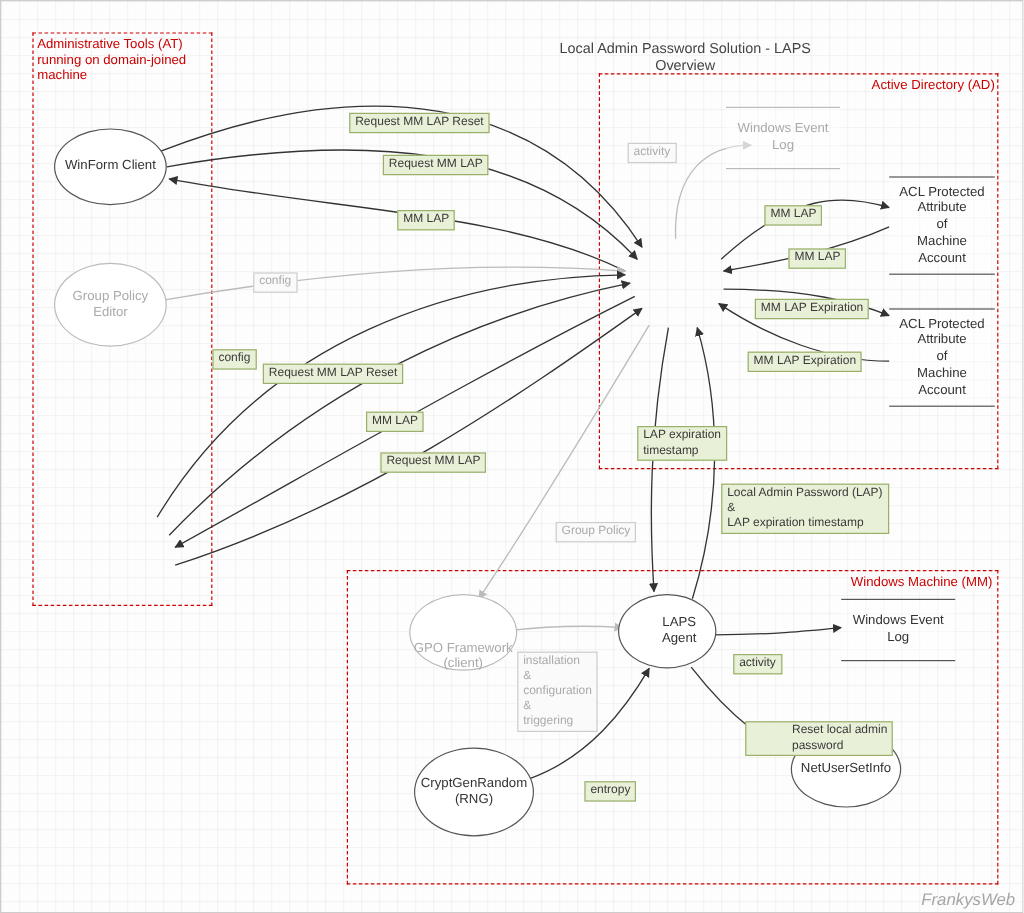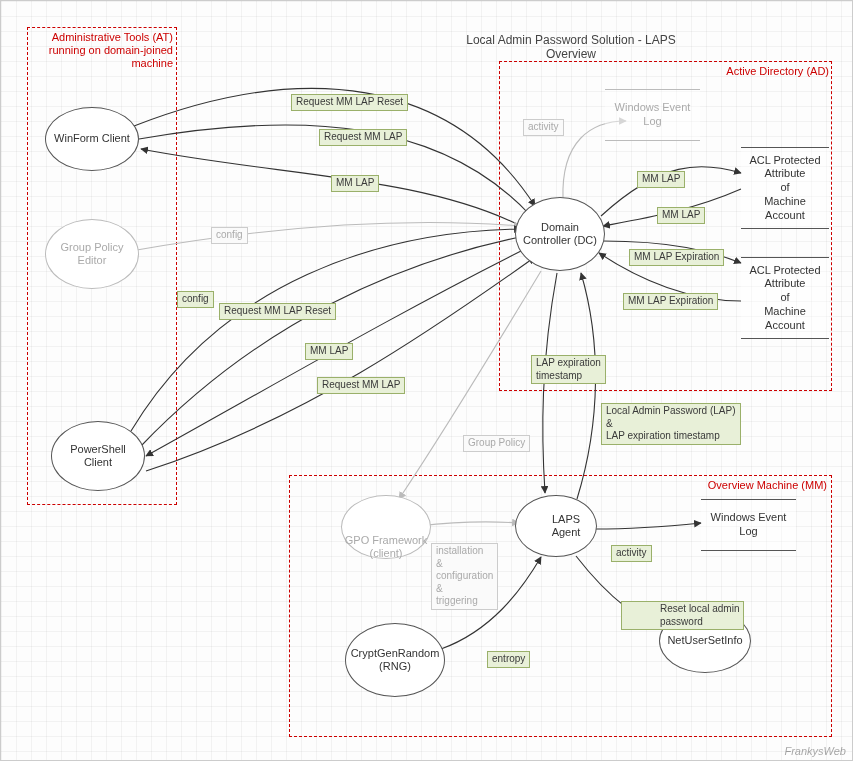--- a/index.html
+++ b/index.html
@@ -31,21 +31,21 @@
   }
   .group {
     position: absolute;
     border: 1.5px dashed #cc0000;
     box-sizing: border-box;
   }
   .group-label {
     position: absolute;
     font-size: 11px;
     color: #cc0000;
-    text-align: right;
+    text-align: left;
     line-height: 1.2;
   }
   .node {
     position: absolute;
     border: 1.2px solid #555;
     border-radius: 50%;
     background: #fff;
     display: flex;
     align-items: center;
     justify-content: center;
@@ -97,21 +97,21 @@
   svg.edges {
     position: absolute;
     left: 0; top: 0;
     width: 853px; height: 761px;
     pointer-events: none;
   }
   .watermark {
     position: absolute;
     right: 6px;
     bottom: 3px;
-    font-size: 11px;
+    font-size: 14px;
     color: rgba(0,0,0,0.35);
     font-style: italic;
   }
 </style>
 </head>
 <body>
 
 <div class="diagram">
 
   <div class="title" style="left:440px; top:32px; width:260px; white-space:pre-line;">Local Admin Password Solution - LAPS
@@ -119,21 +119,21 @@
 
   <div class="group" style="left:26px; top:26px; width:150px; height:478px;"></div>
   <div class="group-label" style="left:30px; top:30px; width:142px; white-space:pre-line;">Administrative Tools (AT)
 running on domain-joined
 machine</div>
 
   <div class="group" style="left:498px; top:60px; width:333px; height:330px;"></div>
   <div class="group-label" style="left:716px; top:64px; width:112px; text-align:right;">Active Directory (AD)</div>
 
   <div class="group" style="left:288px; top:474px; width:543px; height:262px;"></div>
-  <div class="group-label" style="left:688px; top:478px; width:138px; text-align:right;">Overview Machine (MM)</div>
+  <div class="group-label" style="left:688px; top:478px; width:138px; text-align:right;">Windows Machine (MM)</div>
 
   <svg class="edges">
     <defs>
       <marker id="ah" viewBox="0 0 10 10" refX="9" refY="5" markerWidth="7" markerHeight="7" orient="auto-start-reverse">
         <path d="M0,0 L10,5 L0,10 z" fill="#333"></path>
       </marker>
       <marker id="ahf" viewBox="0 0 10 10" refX="9" refY="5" markerWidth="7" markerHeight="7" orient="auto-start-reverse">
         <path d="M0,0 L10,5 L0,10 z" fill="#bbb"></path>
       </marker>
     </defs>
@@ -176,29 +176,21 @@
 
   <div class="node" style="left:44px;  top:106px; width:94px; height:64px;">
       <span style="white-space:pre-line;">WinForm Client</span>
     </div>
 
   <div class="node faded" style="left:44px;  top:218px; width:94px; height:70px;">
       <span style="white-space:pre-line;">Group Policy
 Editor</span>
     </div>
 
-  <div class="node" style="left:50px;  top:420px; width:94px; height:70px;">
-      <span style="white-space:pre-line;">PowerShell
-Client</span>
-    </div>
-
-  <div class="node" style="left:514px; top:196px; width:90px; height:74px;">
-      <span style="white-space:pre-line;">Domain
-Controller (DC)</span>
-    </div>
+
 
   <div class="node faded" style="left:340px; top:494px; width:90px; height:64px;">
       <span style="white-space:pre-line;margin-top:40px;">GPO Framework
 (client)</span>
     </div>
 
   <div class="node" style="left:514px; top:494px; width:82px; height:62px; font-weight:500;">
       <span style="white-space:pre-line;margin-left:20px;">LAPS Agent</span>
     </div>
 

